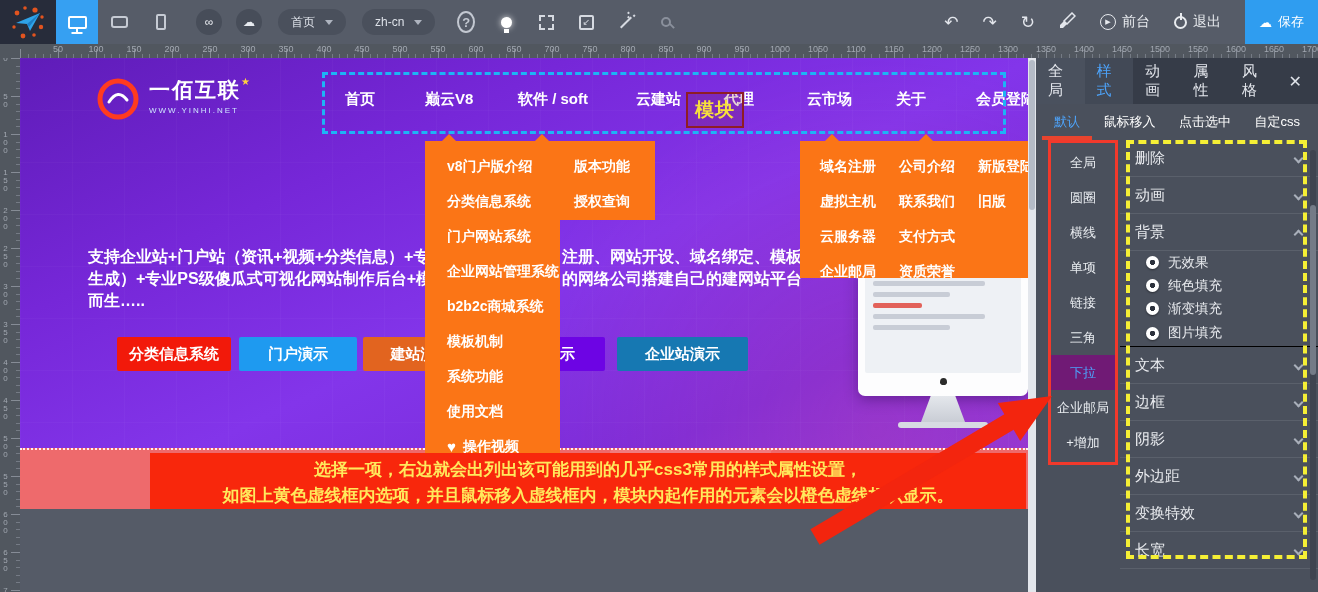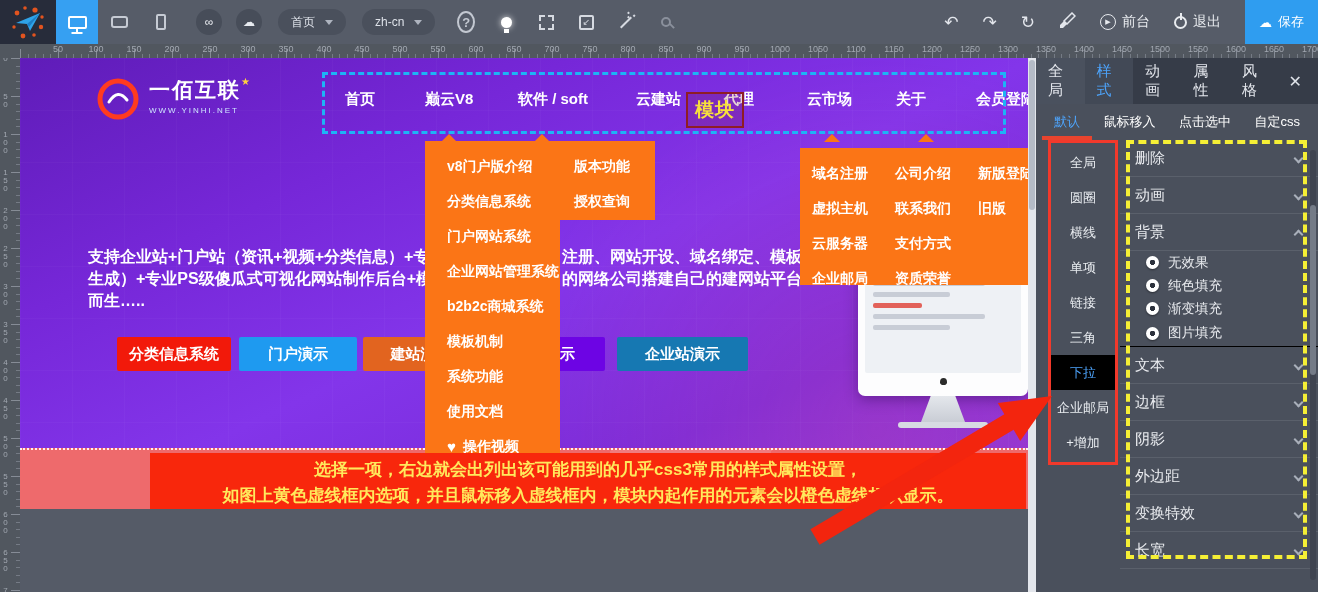--- a/index.html
+++ b/index.html
@@ -125,22 +125,22 @@
   .dd1-left { position:absolute; left:405px; top:83px; width:135px; height:316px; background:#fb7516;
     z-index:8; padding-top:8px; }
   .dd1-right { position:absolute; left:540px; top:83px; width:95px; height:79px; background:#fb7516;
     z-index:8; padding-top:8px; }
   .dd-item { height:35px; display:flex; align-items:center; padding-left:22px; gap:7px;
     color:#fff; font-size:14px; font-weight:bold; cursor:pointer; white-space:nowrap; }
   .dd1-right .dd-item { padding-left:14px; }
   .heart { display:none; font-size:15px; }
   .dd-item.with-heart .heart { display:inline; }
   
-  .dd2 { position:absolute; left:780px; top:90px; width:228px; height:137px; background:#fb7516;
-    z-index:8; display:flex; padding:8px 0 0 12px; }
+  .dd2 { position:absolute; left:780px; top:83px; width:228px; height:137px; background:#fb7516;
+    z-index:8; display:flex; padding:8px 0 0 20px; }
   .dd2 .col { width:89px; } .dd2 .col.c3 { width:50px; }
   .dd2 .dd-item { padding-left:0; }
   
   .pink { position:absolute; left:0; top:390px; width:100%; height:144px; background:#ee6a6c;
     border-top:2px dotted rgba(255,255,255,.9); }
   .pink::before { content:''; position:absolute; inset:0; background:
       linear-gradient(115deg, transparent 55%, rgba(255,255,255,.12) 55% 70%, transparent 70%); }
   .banner { position:absolute; left:130px; top:395px; width:876px; height:60px; background:#f8270c;
     z-index:9; display:flex; flex-direction:column; justify-content:center; text-align:center;
     color:#ffe95c; font-size:17px; font-weight:bold; line-height:26px; }
@@ -162,21 +162,21 @@
   .p-tab.active { background:#424956; color:#4da3fa; }
   .p-close { margin-left:auto; display:flex; align-items:center; color:#dfe3e9; font-size:16px; padding:0 10px; cursor:pointer; }
   .p-subtabs { height:36px; display:flex; align-items:center; justify-content:space-between; padding:0 18px; }
   .p-subtab { color:#ffffff; font-size:13px; cursor:pointer; position:relative; height:100%; display:flex; align-items:center; }
   .p-subtab.active { color:#4da3fa; }
   .p-subtab.active::after { content:''; position:absolute; left:-12px; right:-12px; bottom:0; height:4px; background:#e8442e; }
   .p-body { position:relative; height:452px; }
   .states { position:absolute; left:12px; top:0; width:70px; border:3px solid #f2392b; z-index:6; padding:2px 0; }
   .state { height:35px; display:flex; align-items:center; justify-content:center;
     color:#e9ecf0; font-size:13px; cursor:pointer; white-space:nowrap; }
-  .state.active { background:#000000; color:#4da3fa; }
+  .state.active { background:#701a75; color:#4da3fa; }
   .p-rows { position:absolute; left:84px; top:0; right:0; }
   .p-row { display:flex; align-items:center; padding-left:15px; color:#e9ebef; font-size:15px;
     border-bottom:1px solid #5a606b; cursor:pointer; }
   .p-row.sec { height:37px;justify-content:space-between; }
   .p-row.opt { height:23px; border-bottom:none; padding-left:26px; font-size:13.5px; gap:9px; }
   .p-row.opt.end { border-bottom:1px solid #000000; height:27px; }
   .chev { display:none; width:7px; height:7px; border-right:2px solid #a9afba; border-bottom:2px solid #a9afba;
     transform:rotate(45deg); margin-left:auto; margin-right:16px; }
   .sec .chev { display:block; }
   .sec.open .chev { transform:rotate(-135deg); margin-top:4px; }

